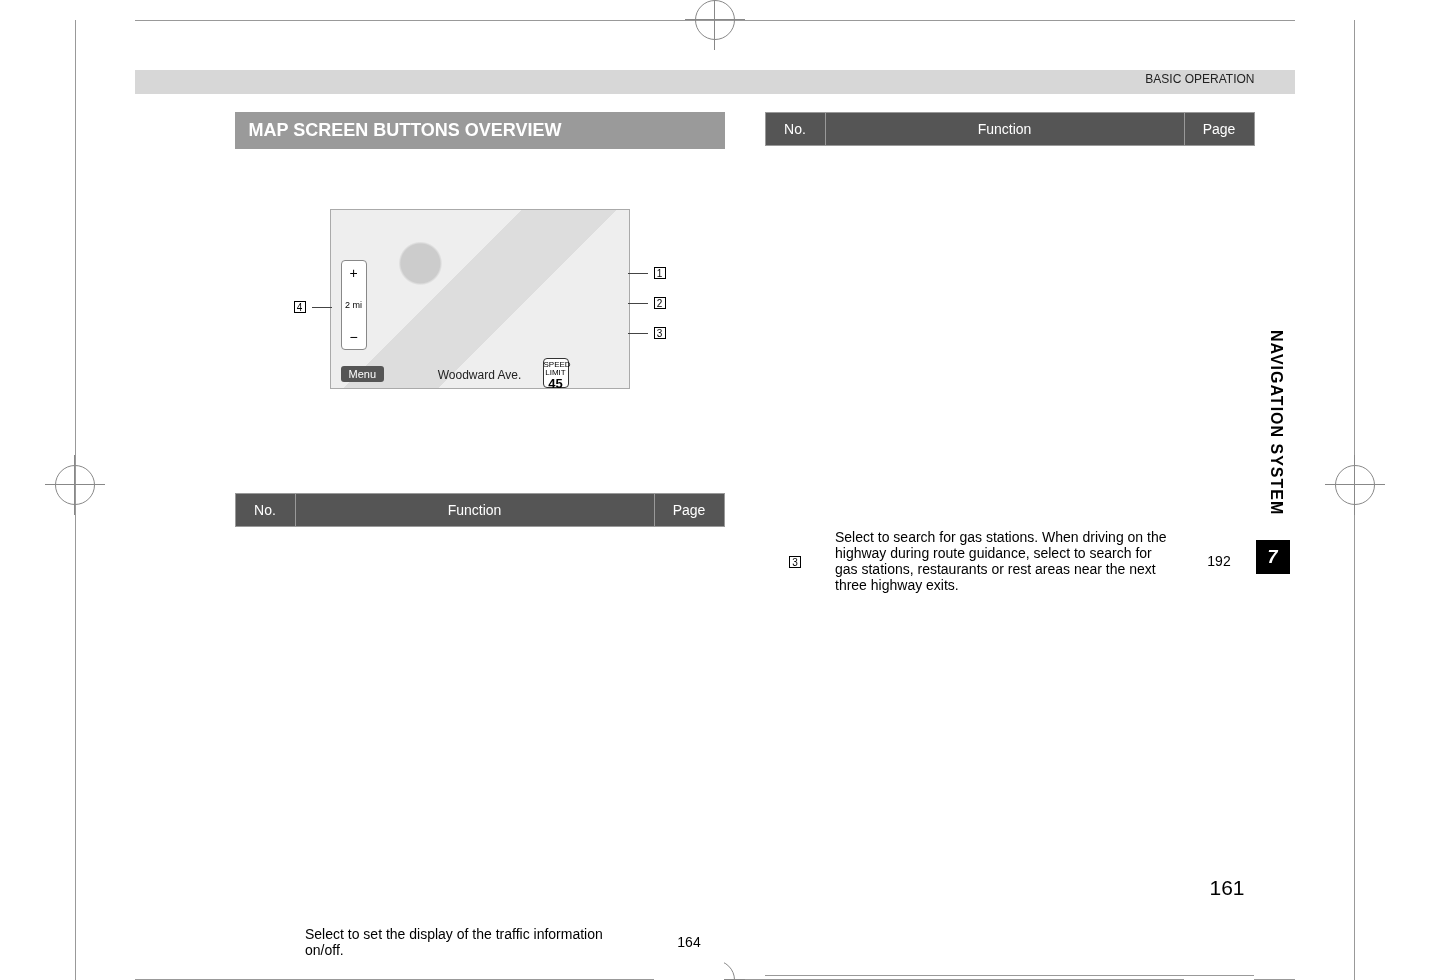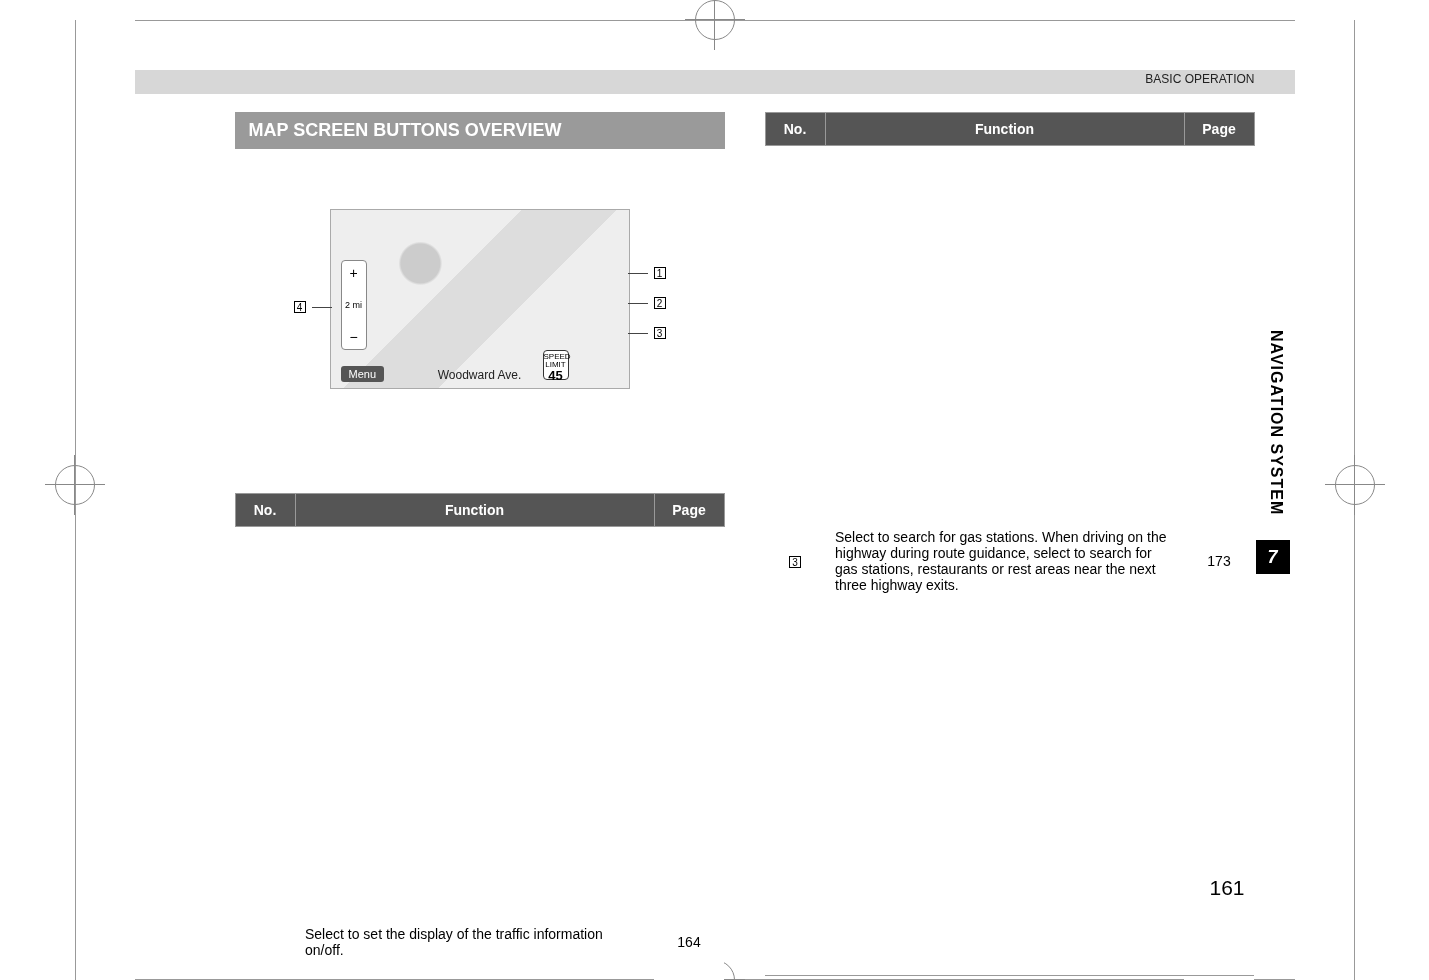--- a/index.html
+++ b/index.html
@@ -77,21 +77,21 @@
       left: 10px; bottom: 6px;
       background:#555; color:#fff; font-size:11px; padding:2px 8px; border-radius:3px;
     }
     .map-street {
       position: absolute;
       bottom: 6px; left: 50%; transform: translateX(-50%);
       font-size: 12px; color:#222;margin-top:7px;
     }
     .map-speed {
       position: absolute;
-      bottom: 8px; right: 60px;
+      bottom: 0; right: 60px;
       width: 26px; height: 30px;
       border: 1px solid #333; border-radius: 4px;
       font-size: 8px; text-align:center; line-height:1; padding-top:2px;
       background:#fff;
     }
     .map-speed b { font-size: 13px; display:block; }
     .zoom-ctrl {
       position: absolute; left: 10px; top: 50px;
       width: 26px; height: 90px;
       background:#fff; border:1px solid #888; border-radius:4px;
@@ -103,21 +103,21 @@
     .callout { position: absolute; display:flex; align-items:center; }
     .callout .line { width: 20px; border-top: 1px solid #444; }
     table.func {
       border-collapse: collapse;
       width: 100%;
       margin-top: 40px;
     }
     table.func th {
       background: #555;
       color: #fff;
-      font-weight: bold;
+      font-weight: normal;
       font-size: 14px;
       padding: 8px 0;
       border: 1px solid #999;
     }
     table.func td {
       border-bottom: 1px solid #999;
       font-size: 14px;
       padding: 10px 10px;
       vertical-align: middle;
     }
@@ -248,21 +248,21 @@
           <tr>
             <th>No.</th>
             <th>Function</th>
             <th>Page</th>
           </tr>
         </thead>
         <tbody>
           <tr>
             <td class="num"><span class="cal-box">3</span></td>
             <td>Select to search for gas stations. When driving on the highway during route guidance, select to search for gas stations, restaurants or rest areas near the next three highway exits.</td>
-            <td class="page">173</td>
+            <td class="page">192</td>
           </tr>
           <tr>
             <td class="num"></td>
             <td>Select to change the map scale.</td>
             <td class="page">162</td>
           </tr>
         </tbody>
       </table>
     </div>
   </div>

